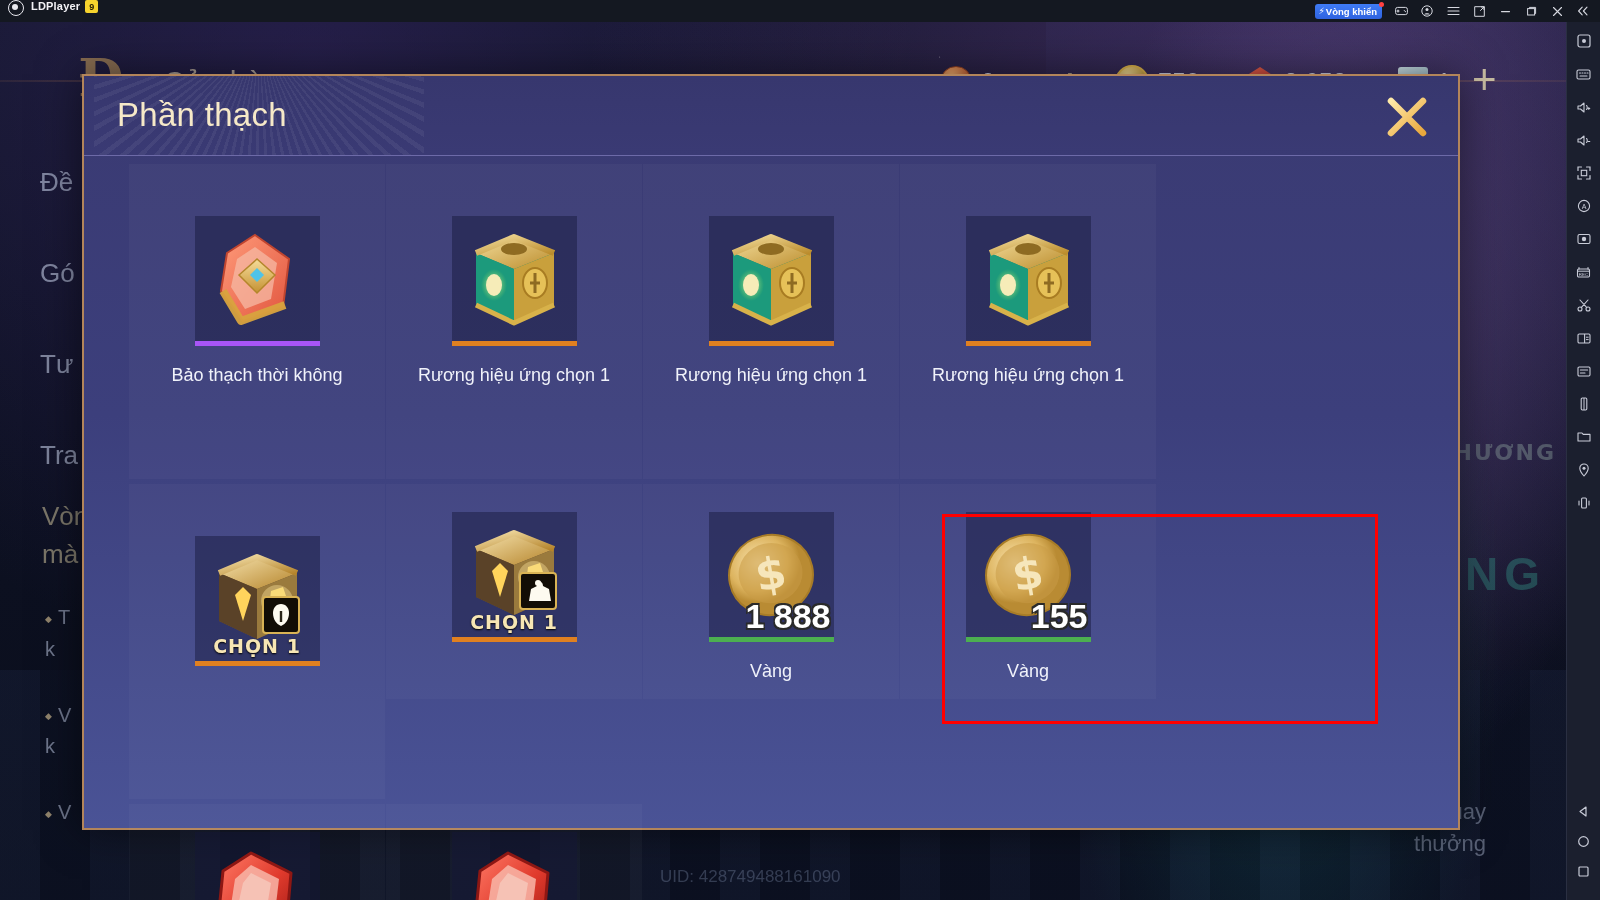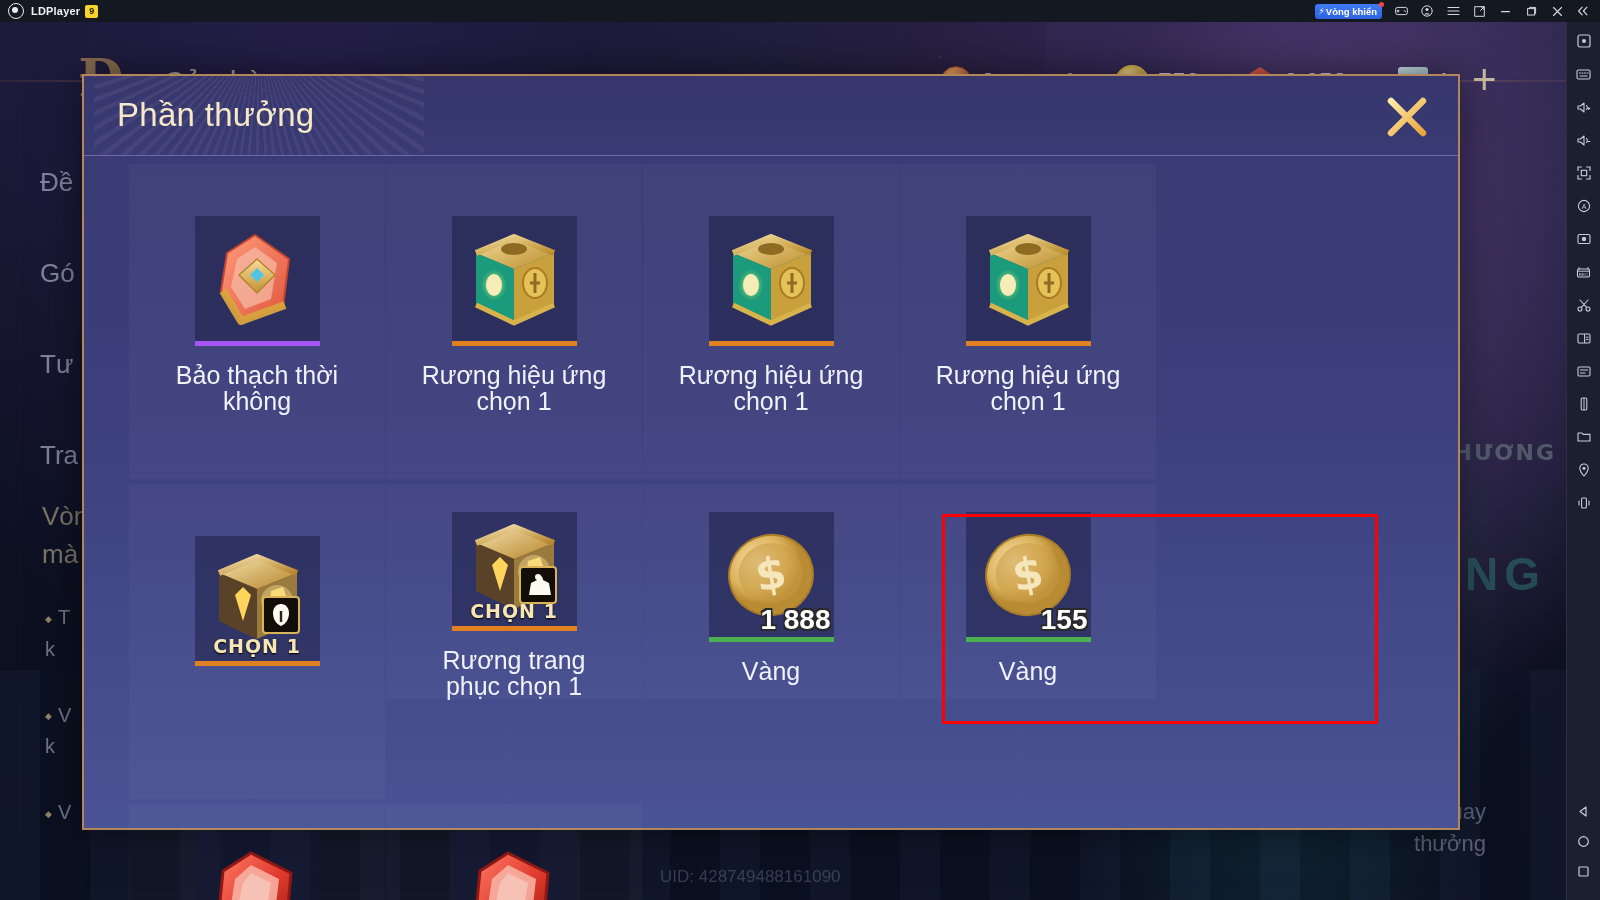--- a/index.html
+++ b/index.html
@@ -1,20 +1,20 @@
 <!DOCTYPE html>
 <html><head>
 <meta charset="utf-8">
 <style>
   html,body{margin:0;padding:0;background:#000;}
   body{width:1600px;height:900px;overflow:hidden;font-family:"Liberation Sans","DejaVu Sans",sans-serif;}
   #app{position:relative;width:1600px;height:900px;background:#0c1020;overflow:hidden;}
 
   
-  .titlebar{position:absolute;left:0;top:0;width:1600px;height:22px;background:#141821;display:flex;align-items:center;z-index:60;}
+  .titlebar{position:absolute;left:0;top:0;width:1600px;height:22px;background:#141821;display:flex;align-items:flex-start;z-index:60;}
   .ld-logo{width:16px;height:16px;margin-left:8px;border-radius:50%;border:1.6px solid #e9e9ef;position:relative;box-sizing:border-box;}
   .ld-logo::after{content:"";position:absolute;left:3px;top:3px;width:6px;height:6px;border-radius:50%;background:#e9e9ef;}
   .ld-name{color:#f2f2f6;font-size:11px;font-weight:bold;margin-left:7px;letter-spacing:.2px;}
   .ld-badge{width:13px;height:13px;background:#f6d32d;border-radius:2px;margin-left:5px;color:#2a2000;font-size:9px;font-weight:bold;display:flex;align-items:center;justify-content:center;}
   .tb-right{margin-left:auto;display:flex;align-items:center;height:22px;}
   .tb-ctrl{display:flex;align-items:center;justify-content:center;color:#d6d8e0;font-size:12px;width:26px;height:22px;}
   .tb-ctrl svg{display:block;}
   .dieukhien{position:relative;background:linear-gradient(180deg,#3f7bf5,#2f63e0);border-radius:3px;height:15px;display:flex;align-items:center;padding:0 5px 0 3px;margin-right:6px;}
   .dieukhien .bolt{color:#fff;font-size:9px;margin-right:1px;}
   .dieukhien .txt{color:#fff;font-size:9.5px;font-weight:bold;white-space:nowrap;}
@@ -80,24 +80,24 @@
   .modal-head::after{content:"";position:absolute;left:10px;top:-40px;width:330px;height:150px;
       background:repeating-conic-gradient(from 200deg at 50% 0%, rgba(255,255,255,.055) 0deg 1.5deg, transparent 1.5deg 4deg);}
   .modal-title{position:absolute;left:33px;top:20px;color:#f6e9c8;font-size:33px;letter-spacing:.3px;z-index:2;}
   .close-x{position:absolute;right:28px;top:18px;width:46px;height:46px;z-index:3;cursor:pointer;}
 
   .grid{position:relative;padding:8px 45px 0 45px;display:flex;flex-wrap:wrap;gap:0;}
   .cell{width:256px;height:315px;box-sizing:border-box;padding-top:52px;display:flex;flex-direction:column;align-items:center;
         background:rgba(255,255,255,.030);margin-right:1px;margin-bottom:5px;}
   .cell.r2{height:215px;padding-top:28px;}
   .thumb{position:relative;width:125px;height:125px;background:rgba(20,22,55,.45);}
-  .thumb .qty{position:absolute;right:3px;bottom:1px;color:#fff;font-size:28px;font-weight:bold;
+  .thumb .qty{position:absolute;right:3px;bottom:1px;color:#fff;font-size:34px;font-weight:bold;
      text-shadow:-1.6px -1.6px 0 #2a2a2a,1.6px -1.6px 0 #2a2a2a,-1.6px 1.6px 0 #2a2a2a,1.6px 1.6px 0 #2a2a2a;}
   .rarity{width:125px;height:5px;}
-  .cname{margin-top:16px;color:#f0f2fa;font-size:25px;text-align:center;line-height:26px;width:200px;}
+  .cname{margin-top:16px;color:#f0f2fa;font-size:18px;text-align:center;line-height:26px;width:200px;}
   .hl-box{position:absolute;left:858px;top:438px;width:430px;height:204px;border:3px solid #ff0000;z-index:20;pointer-events:none;}
 
   svg{overflow:visible;}
 </style>
 </head>
 <body>
 
 <div id="app">
 
   <div class="game">
@@ -151,21 +151,21 @@
       <div class="b" style="white-space:pre-line;">T
 k</div>
       <div class="b" style="white-space:pre-line;">V
 k</div>
       <div class="b">V</div>
     </div>
   </div>
 
   <div class="modal">
     <div class="modal-head">
-      <div class="modal-title">Phần thưởng</div>
+      <div class="modal-title">Phần thạch</div>
       <div class="close-x">
         <svg width="46" height="46" viewBox="0 0 46 46">
           <defs>
               <linearGradient id="xg" x1="0" y1="0" x2="1" y2="1">
             <stop offset="0" stop-color="#ffeaa8"></stop>
                 <stop offset="1" stop-color="#e9a73c"></stop>
               </linearGradient>
             </defs>
           <path d="M7 7 L39 39 M39 7 L7 39" stroke="url(#xg)" stroke-width="6.5" stroke-linecap="round" fill="none"></path>
         </svg>
@@ -345,21 +345,20 @@
         <g transform="translate(2,1)">
                     <path d="M16 7c3 0 5 2 5 5l6 3 2 12H7l2-12 6-3c0-3 2-5 1-5z" fill="#fdfaf0"></path>
          <circle cx="16" cy="9" r="3" fill="#fdfaf0"></circle>
                   </g>
       </g>
     </svg>
             </div>
             <div style="position: absolute; left: 0px; right: 0px; bottom: 4px; text-align: center; font-size: 19px; font-weight: bold; color: rgb(247, 230, 180); letter-spacing: 1px; text-shadow: rgb(0, 0, 0) 0px 1px 2px; font-family: &quot;DejaVu Sans&quot;, sans-serif;">CHỌN 1</div>
           </div>
           <div class="rarity" style="background: rgb(224, 128, 32);"></div>
-          <div class="cname">Rương trang phục chọn 1</div>
         </div>
         <div class="cell r2">
           <div class="thumb">
             <div style="position:absolute;inset:0;display:flex;align-items:center;justify-content:center;">
               <svg width="96" height="96" viewBox="0 0 96 96">
       <defs>
                   <radialGradient id="cgold" cx="38%" cy="32%">
         <stop offset="0" stop-color="#f9e4b0"></stop>
                     <stop offset="70%" stop-color="#ddb45f"></stop>
                     <stop offset="100%" stop-color="#b98b33"></stop>

